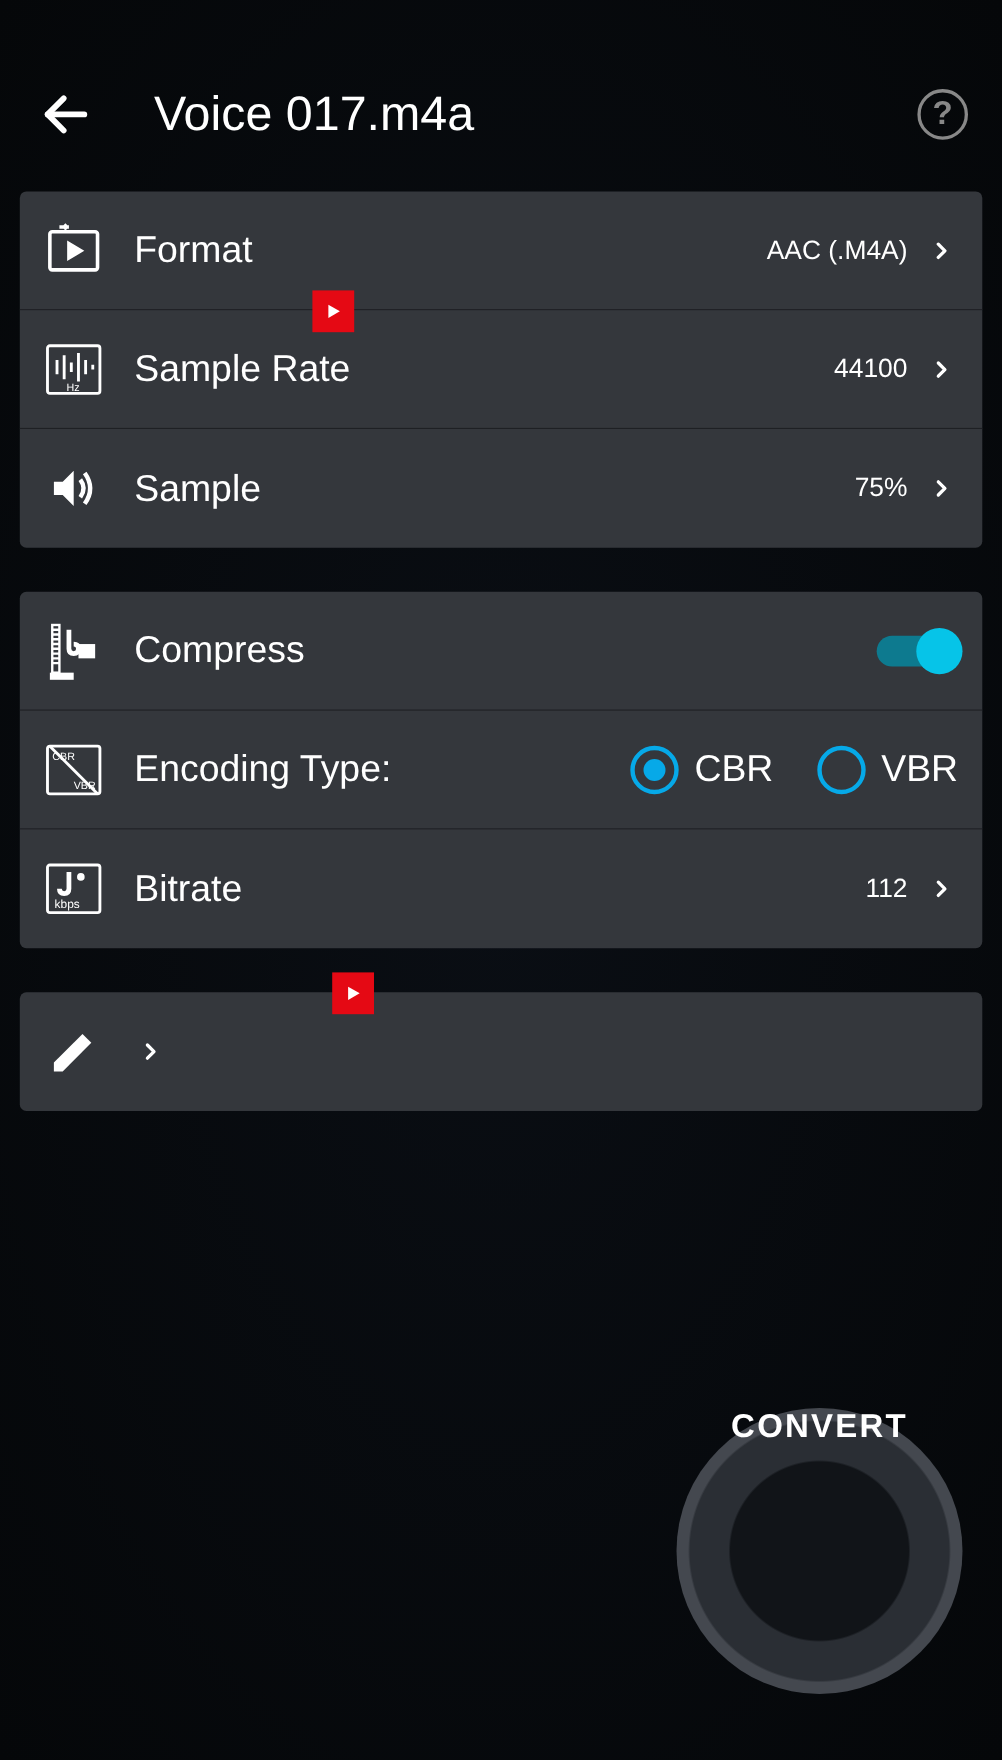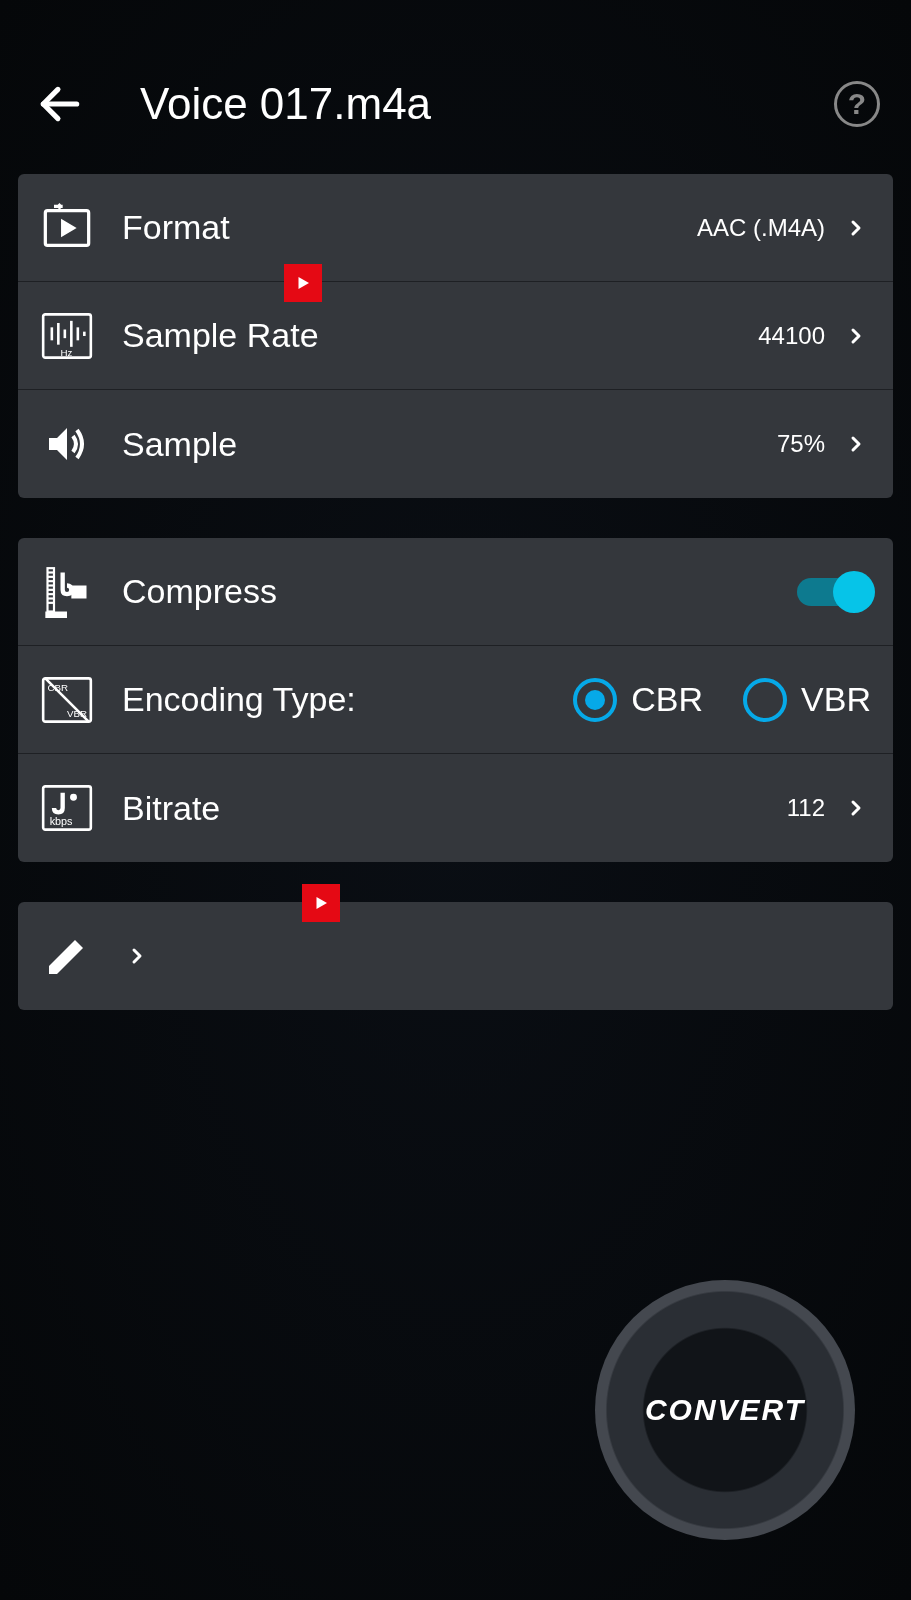--- a/index.html
+++ b/index.html
@@ -121,28 +121,27 @@
   .radio-inner {
     width: 20px; height: 20px;
     background: #06a9e8;
     border-radius: 50%;
   }
   .radio-label {
     font-size: 34px;
   }
   .convert-btn {
     position: absolute;
-    right: 56px;
+    right: 36px;
     bottom: 60px;
     width: 260px; height: 260px;
     border-radius: 50%;
     background: radial-gradient(circle, #111418 0%, #111418 44%, #2a2e34 45%, #2a2e34 64%, #44484f 65%, #44484f 74%, transparent 75%);
-    display: flex; align-items: center; justify-content: center;
-    cursor: pointer;
-    font-style: italic;
+    display: flex; align-items: flex-start; justify-content: center;
+    cursor: pointer;
   }
   .convert-btn span {
     font-size: 30px;
     font-weight: 700;
     letter-spacing: 2px;
   }
 </style>
 </head>
 <body>
 

